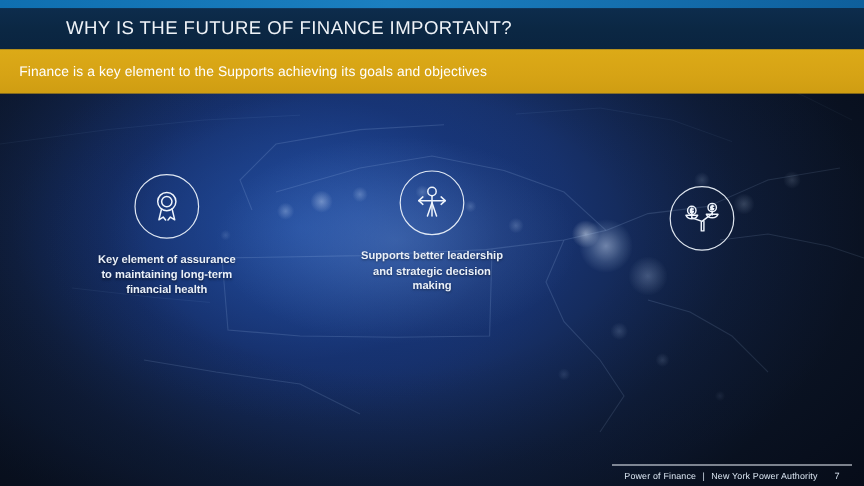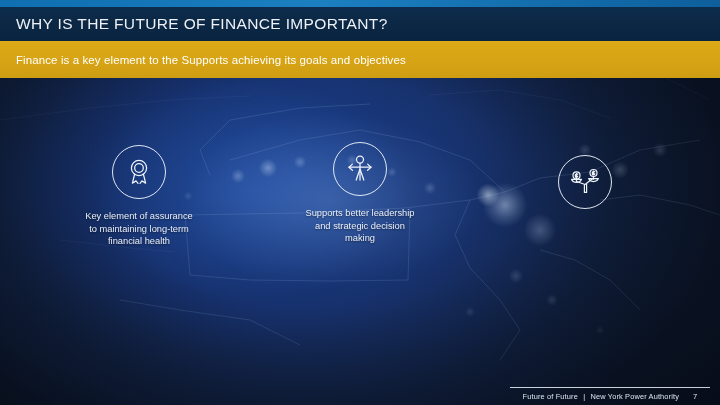--- a/index.html
+++ b/index.html
@@ -82,20 +82,21 @@
     background: linear-gradient(180deg, #0d2c4c 0%, #0b2743 55%, #0a2440 100%);
     display: flex;
     align-items: center;
   }
   .title-text {
     color: #eef2f7;
     font-size: 15.5px;
     letter-spacing: 0.35px;
     padding-left: 16px;
     white-space: nowrap;
+    margin-left: 39px;
   }
 
   
   .gold-band {
     position: absolute;
     top: 41px; left: 0; right: 0;
     height: 37px;
     background: linear-gradient(180deg, #dcaa17 0%, #d6a315 60%, #cf9d12 100%);
     display: flex;
     align-items: center;
@@ -105,20 +106,21 @@
     font-size: 11.5px;
     padding-left: 16px;
     letter-spacing: 0.1px;
     white-space: nowrap;
   }
 
   
   .pillars {
     position: absolute;
     inset: 78px 0 30px 0;
+    font-weight: bold;
   }
   .pillar {
     position: absolute;
     width: 190px;
     text-align: center;
   }
   .circle {
     width: 54px;
     height: 54px;
     margin: 0 auto;
@@ -258,21 +260,21 @@
         </svg>
       </div>
     </div>
 
   </div>
 
   <div class="footer">
     <div class="footer-rule"></div>
     <div class="footer-row">
       <span>
-        <span>Future of Future</span>
+        <span>Power of Finance</span>
         <span class="footer-sep">|</span>
         <span>New York Power Authority</span>
       </span>
       <span class="footer-page">7</span>
     </div>
   </div>
 
 </div>
 
 </body></html>

